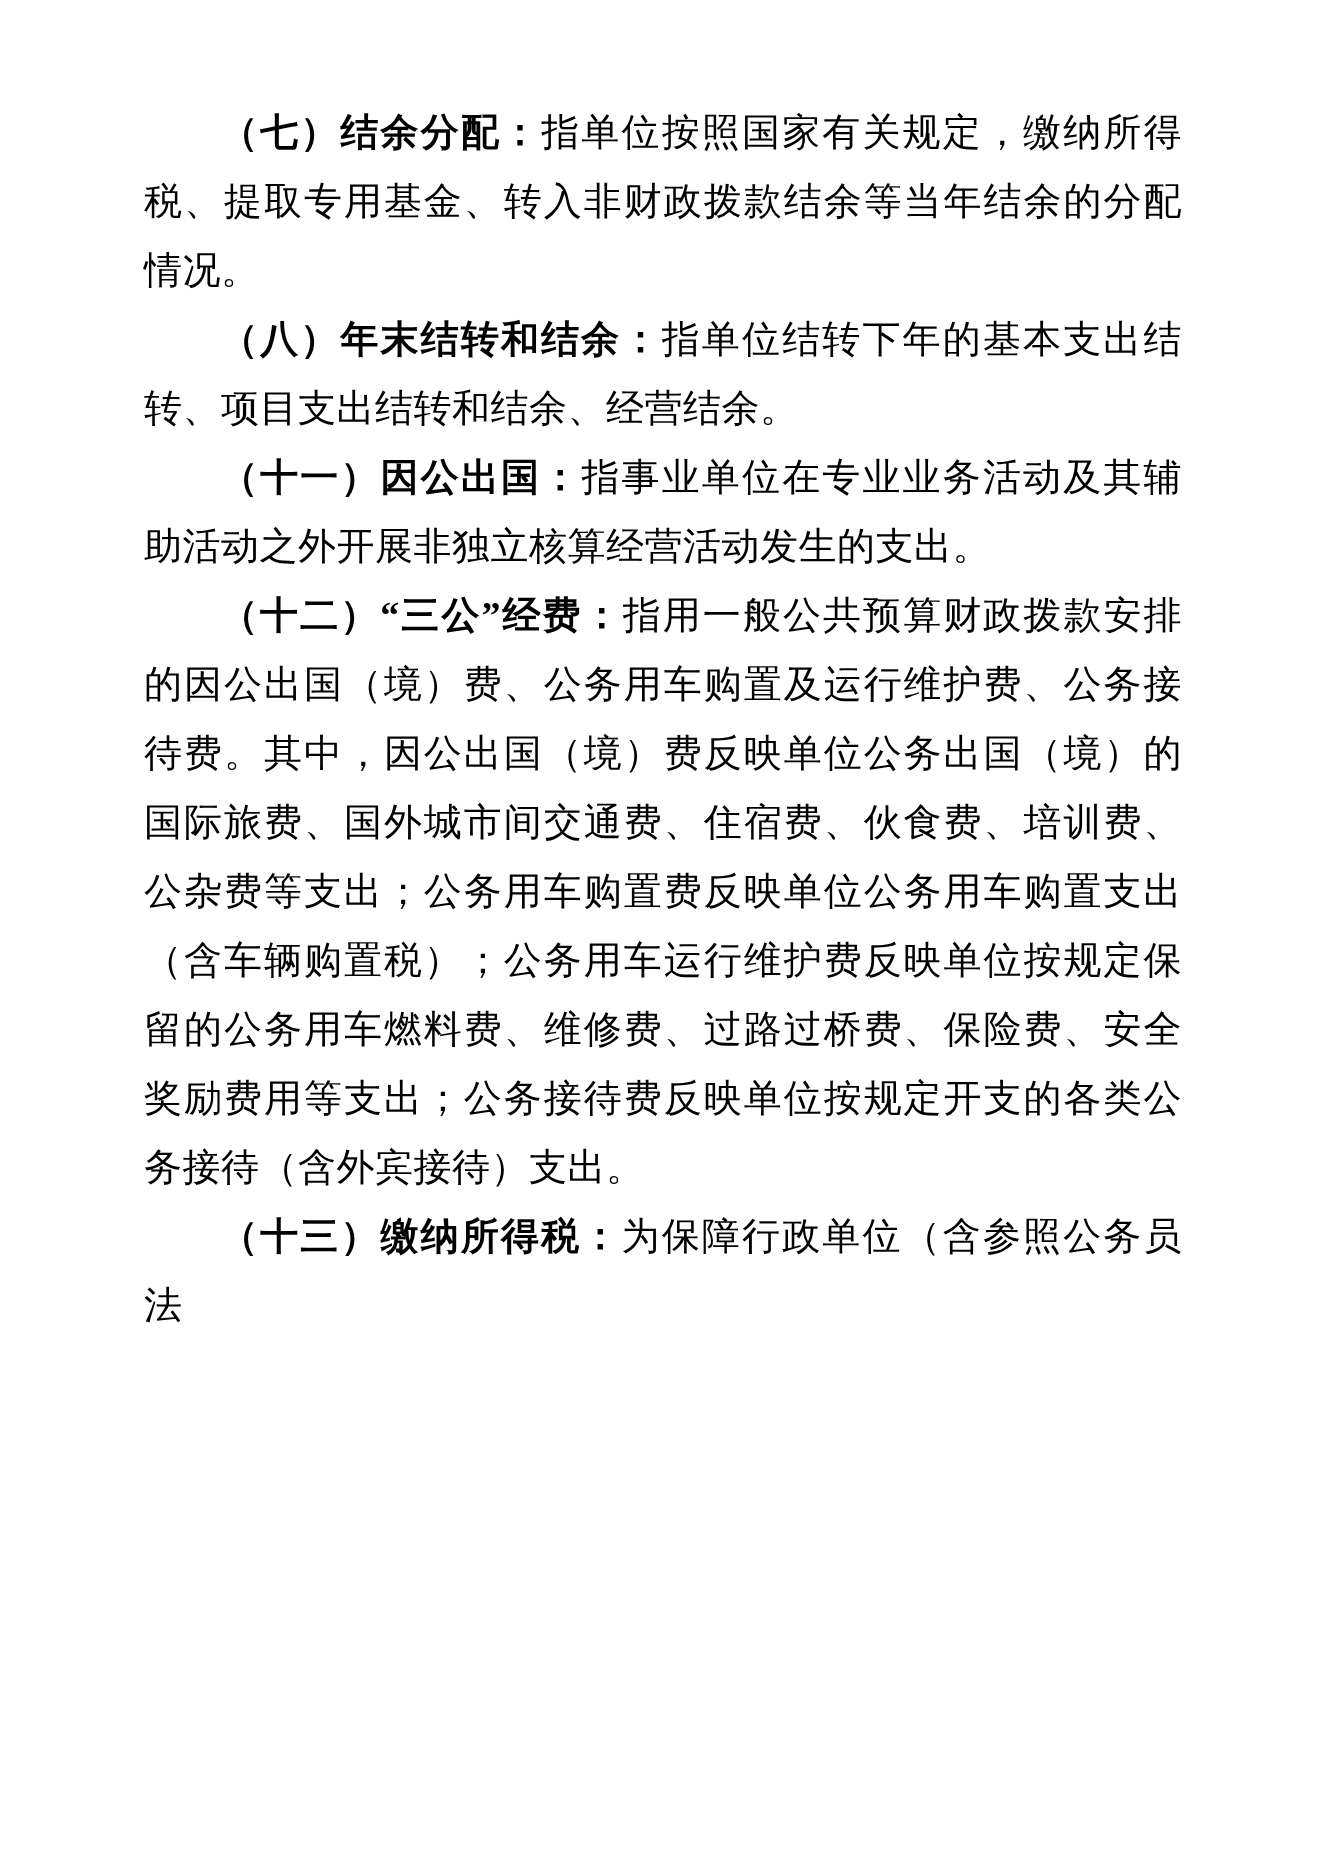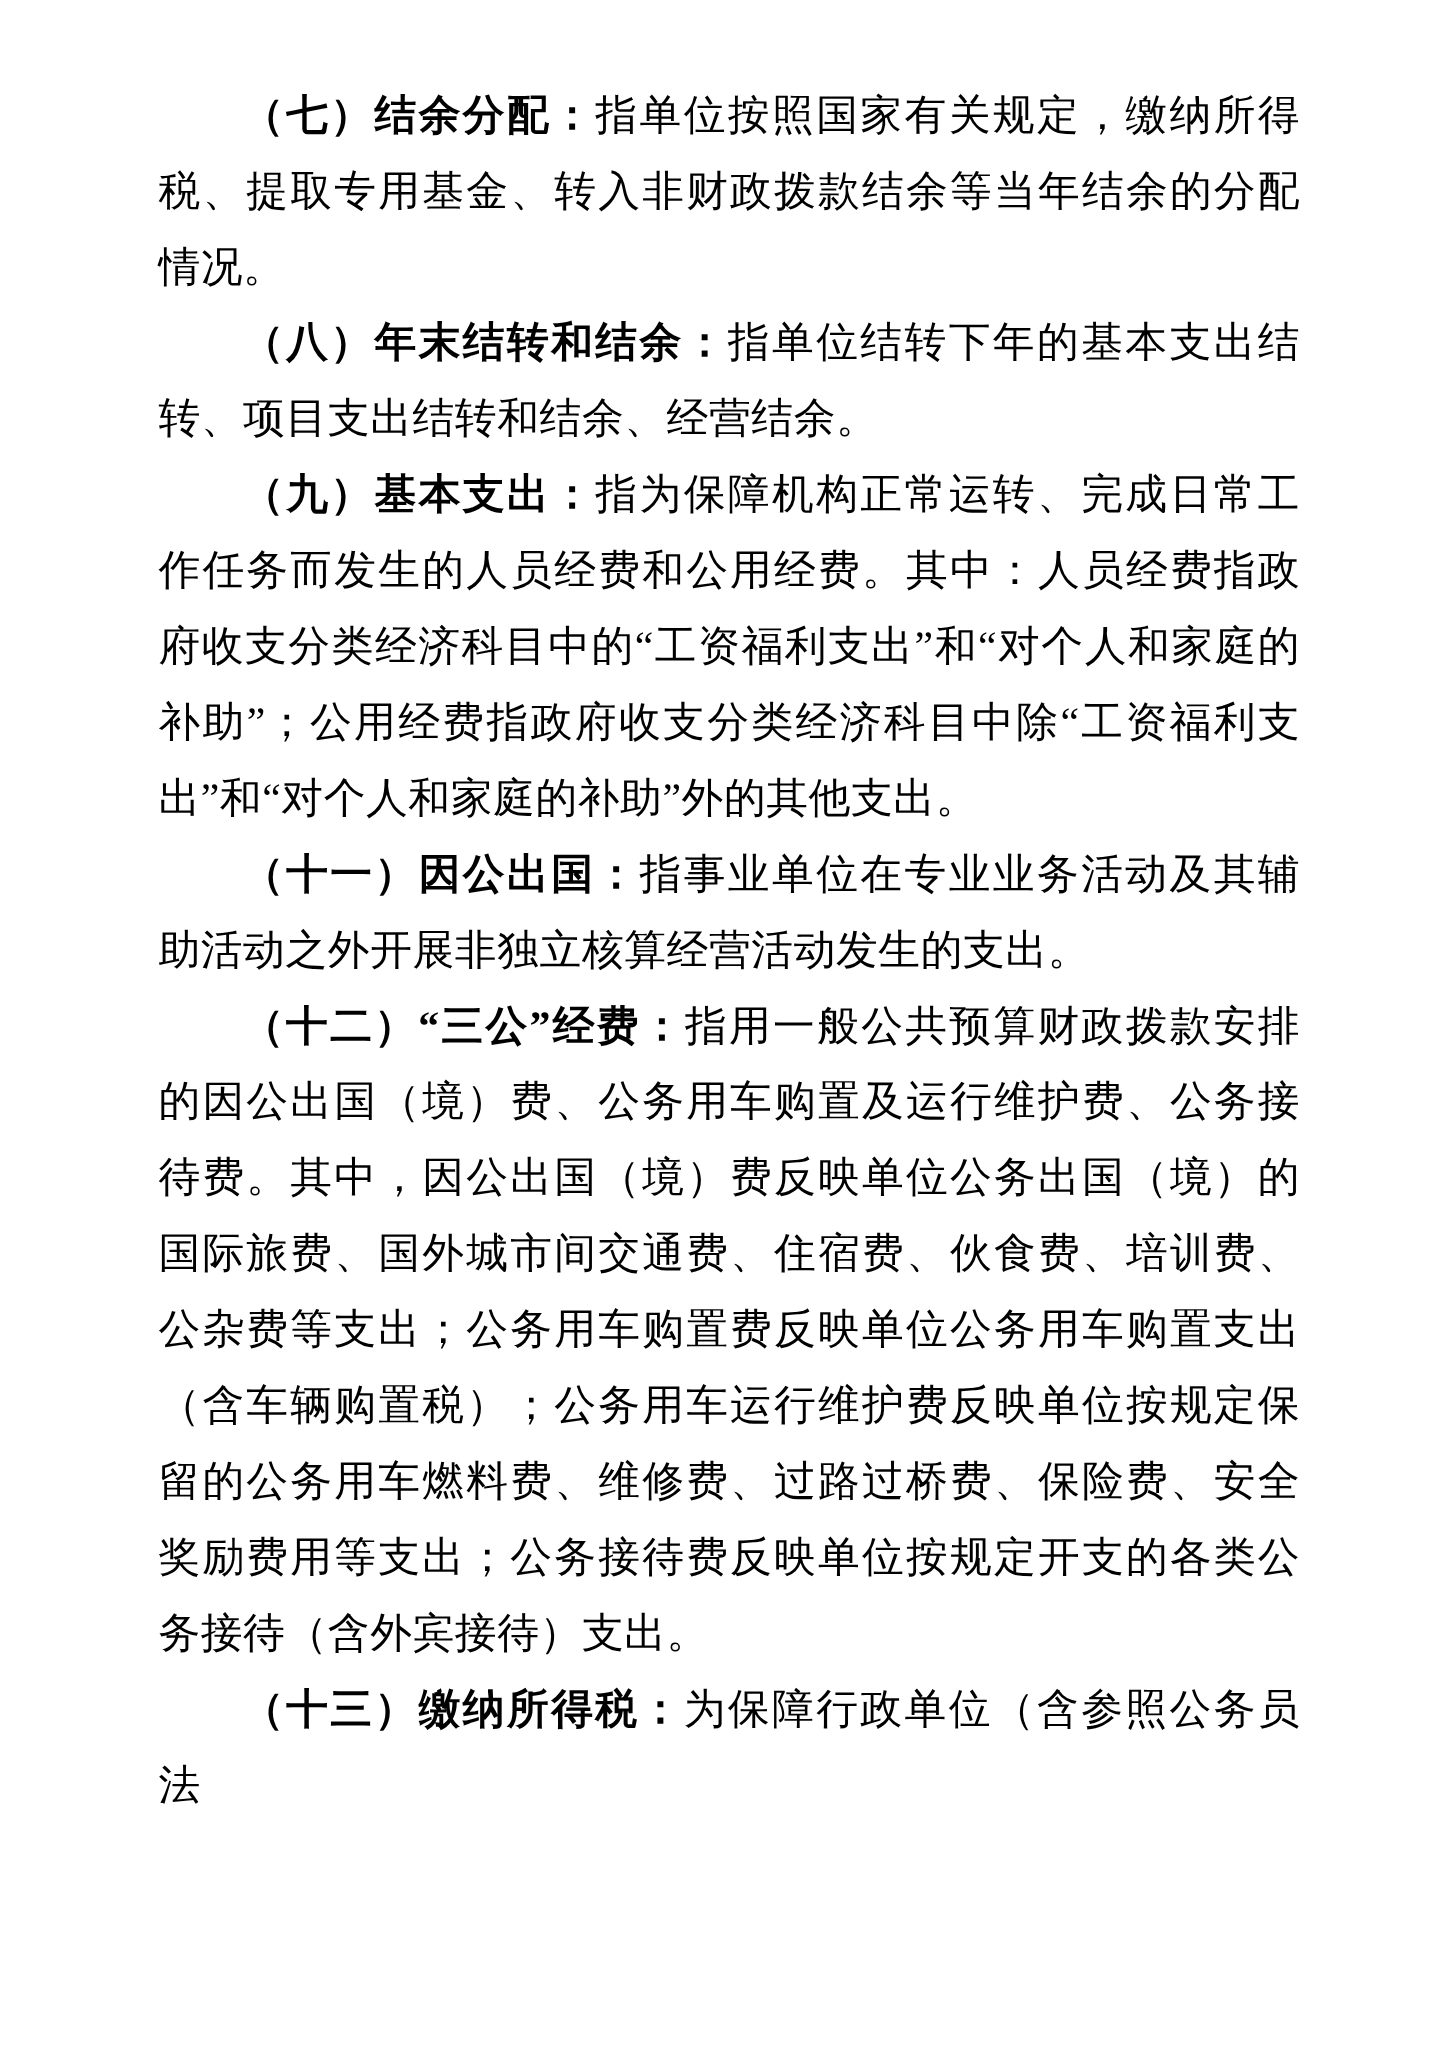--- a/index.html
+++ b/index.html
@@ -11,21 +11,21 @@
     width: 1323px;
     height: 1871px;
     overflow: hidden;
     font-family: "Liberation Serif", "DejaVu Serif", serif;
     color: #000000;
   }
   .page {
     box-sizing: border-box;
     width: 1323px;
     height: 1871px;
-    padding: 71px 141px 0 144px;
+    padding: 98px 141px 0 144px;
     overflow: hidden;
     background: #ffffff;
   }
   .page p {
     margin: 0;
     font-size: 38px;
     line-height: 69px;
     text-align: justify;
     text-justify: inter-ideograph;
     text-indent: 2em;
@@ -37,17 +37,16 @@
   .page p .definition {
     font-weight: 400;
   }
 </style>
 </head>
 <body>
 
 <div class="page">
   <p><span class="term">（七）结余分配：</span><span class="definition">指单位按照国家有关规定，缴纳所得税、提取专用基金、转入非财政拨款结余等当年结余的分配情况。</span></p>
   <p><span class="term">（八）年末结转和结余：</span><span class="definition">指单位结转下年的基本支出结转、项目支出结转和结余、经营结余。</span></p>
-  <p><span class="term">（九）基本支出：</span><span class="definition">指为保障机构正常运转、完成日常工作任务而发生的人员经费和公用经费。其中：人员经费指政府收支分类经济科目中的“工资福利支出”和“对个人和家庭的补助”；公用经费指政府收支分类经济科目中除“工资福利支出”和“对个人和家庭的补助”外的其他支出。</span></p>
   <p><span class="term">（十一）因公出国：</span><span class="definition">指事业单位在专业业务活动及其辅助活动之外开展非独立核算经营活动发生的支出。</span></p>
   <p><span class="term">（十二）“三公”经费：</span><span class="definition">指用一般公共预算财政拨款安排的因公出国（境）费、公务用车购置及运行维护费、公务接待费。其中，因公出国（境）费反映单位公务出国（境）的国际旅费、国外城市间交通费、住宿费、伙食费、培训费、公杂费等支出；公务用车购置费反映单位公务用车购置支出（含车辆购置税）；公务用车运行维护费反映单位按规定保留的公务用车燃料费、维修费、过路过桥费、保险费、安全奖励费用等支出；公务接待费反映单位按规定开支的各类公务接待（含外宾接待）支出。</span></p>
   <p><span class="term">（十三）缴纳所得税：</span><span class="definition">为保障行政单位（含参照公务员法</span></p>
 </div>
 
 </body></html>

